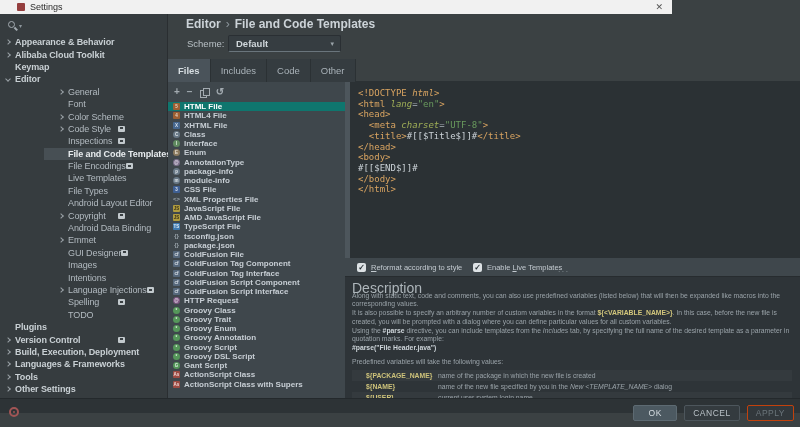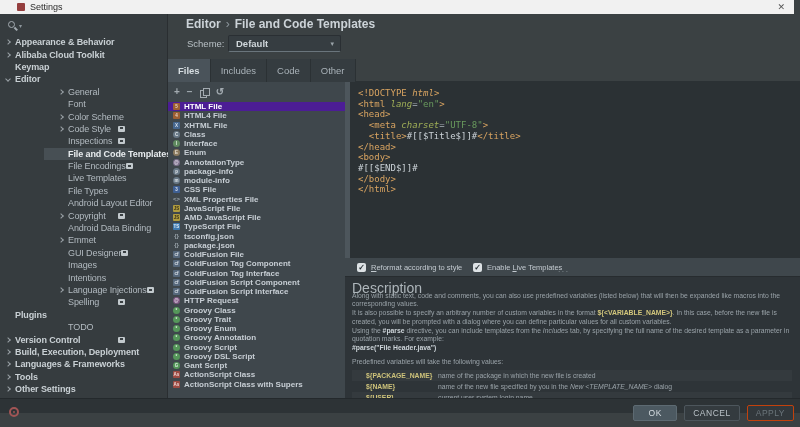--- a/index.html
+++ b/index.html
@@ -1,21 +1,21 @@
 <!DOCTYPE html>
 <html><head>
 <meta charset="utf-8">
 <style>
   * { margin:0; padding:0; box-sizing:border-box; }
   html,body { background:#1e2224; }
   #app { position:relative; width:800px; height:427px; background:#3b4143; overflow:hidden;
          font-family:"Liberation Sans", sans-serif; -webkit-font-smoothing:antialiased; }
 
   
-  .titlebar { position:absolute; left:0; top:0; width:794px; height:14px; background:#f1f1f1; }
+  .titlebar { position:absolute; left:0; top:0; width:672px; height:14px; background:#f1f1f1; }
   .app-ico { position:absolute; left:17px; top:3px; width:8px; height:8px; background:#943e3e; border-radius:1px; }
   .win-title { position:absolute; left:30px; top:0; font-size:9px; line-height:14px; color:#2b2b2b; }
   .win-close { position:absolute; right:9px; top:0; font-size:9px; line-height:14px; color:#555; cursor:default; }
 
   
   .sidebar { position:absolute; left:0; top:14px; width:168px; height:384px; background:#363c3f; border-right:1px solid #2a2e31; }
   .searchrow { position:absolute; left:0; top:0; width:168px; height:22px; }
   .mag { position:absolute; left:8px; top:7px; width:7px; height:7px; border:1.5px solid #a3abb1; border-radius:50%; }
   .mag::after { content:""; position:absolute; left:4.5px; top:5.5px; width:4px; height:1.5px; background:#a3abb1; transform:rotate(45deg); }
   .mag-caret { position:absolute; left:19px; top:8px; font-size:6px; color:#8d969c; }
@@ -53,21 +53,21 @@
   
   .tabcontent { position:absolute; left:0; top:68px; width:632px; height:316px; background:#3f474c; }
   .listcol { position:absolute; left:0; top:0; width:177px; height:316px; }
   .listtoolbar { position:absolute; left:6px; top:3px; height:14px; display:flex; align-items:center; gap:7px; }
   .tbico { color:#a3abb1; font-size:10px; line-height:12px; font-weight:600; cursor:default; }
   .cpico { position:relative; width:9px; height:9px; display:inline-block; }
   .cpico::before { content:""; position:absolute; left:0; top:2px; width:5px; height:6px; border:1px solid #a3abb1; }
   .cpico::after { content:""; position:absolute; left:3px; top:0; width:5px; height:6px; border:1px solid #a3abb1; background:#3f474c; }
   #tpllist { position:absolute; left:0; top:20px; width:177px; }
   .trow { display:flex; align-items:center; height:9.25px; padding-left:5px; font-size:8px; font-weight:600; color:#c7ced4; white-space:nowrap; cursor:default; }
-  .trow.sel { background:#4c1d95; color:#ffffff; }
+  .trow.sel { background:#0f766e; color:#ffffff; }
   .tico { flex:none; width:7px; height:7px; margin-right:4px; display:flex; align-items:center; justify-content:center; font-size:4.5px; font-weight:700; border-radius:1px; line-height:7px; }
   .tico.ci { border-radius:50%; }
   .tico.tx { background:transparent !important; font-size:6px; }
   .divider { position:absolute; left:177px; top:0; width:5px; height:176px; background:#4d565c; }
 
   
   .editor { position:absolute; left:182px; top:0; width:450px; height:176px; background:#2b3134; padding:6px 0 0 8px; overflow:hidden; }
   .code-line { font-family:"DejaVu Sans Mono", monospace; font-size:9px; line-height:10.7px; white-space:pre; }
   .c-tag  { color:#d9a461; }
   .c-tagi { color:#d9a461; font-style:italic; }
@@ -214,27 +214,27 @@
         <div class="srow lvl1">
           <span class="chev"></span>
           <span class="slabel">Language Injections</span>
           <span class="projicon"></span>
         </div>
         <div class="srow lvl1">
           <span class="chev none"></span>
           <span class="slabel">Spelling</span>
           <span class="projicon"></span>
         </div>
+        <div class="srow lvl1">
+          <span class="chev none"></span>
+          <span class="slabel">TODO</span>
+        </div>
         <div class="srow lvl0 b">
           <span class="chev none"></span>
           <span class="slabel">Plugins</span>
-        </div>
-        <div class="srow lvl1">
-          <span class="chev none"></span>
-          <span class="slabel">TODO</span>
         </div>
         <div class="srow lvl0 b">
           <span class="chev"></span>
           <span class="slabel">Version Control</span>
           <span class="projicon"></span>
         </div>
         <div class="srow lvl0 b">
           <span class="chev"></span>
           <span class="slabel">Build, Execution, Deployment</span>
         </div>

